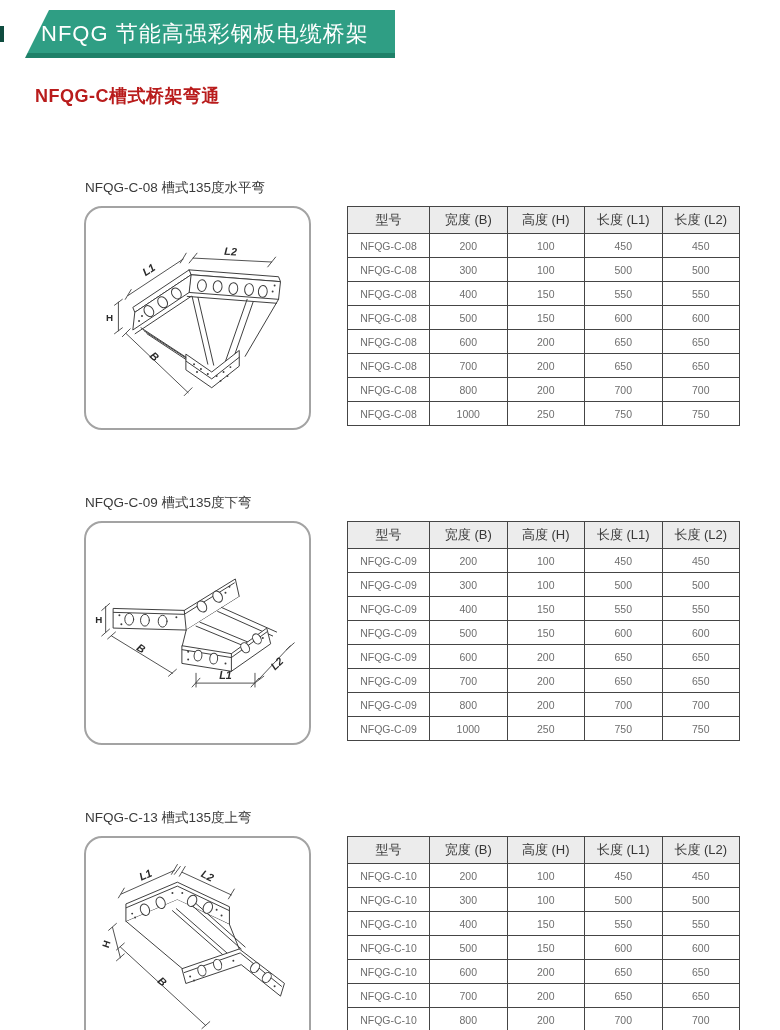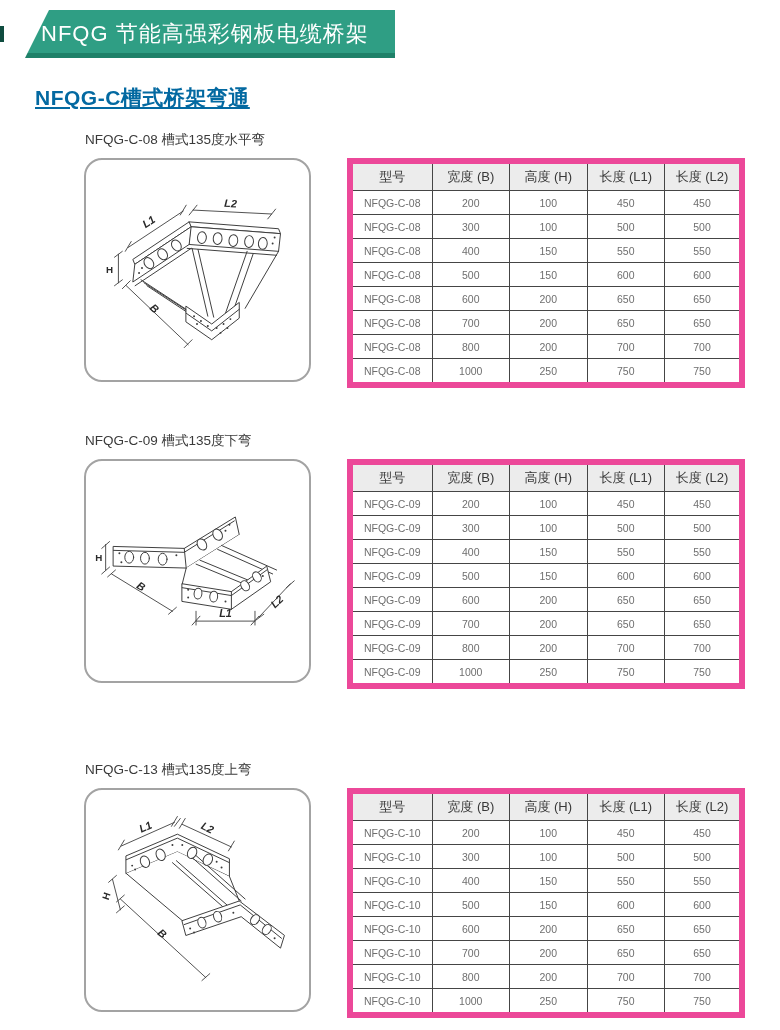--- a/index.html
+++ b/index.html
@@ -10,34 +10,34 @@
   
   .banner {
     position:absolute; left:25px; top:10px; width:370px; height:48px;
     background:linear-gradient(180deg,#2F9E84 0%, #2F9E84 89%, #1F8169 89%, #1F8169 100%);
     clip-path:polygon(24px 0, 100% 0, 100% 100%, 0 100%);
     display:flex; align-items:center; justify-content:flex-start;
   }
   .banner-title { color:#ffffff; font-size:22px; letter-spacing:1px; padding-left:16px; white-space:nowrap; }
   .accent-fold { position:absolute; left:0; top:26px; width:4px; height:16px; background:#0F4C3F; }
   
-  .page-heading { position:absolute; left:35px; top:84px; font-size:21px; font-weight:bold; color:#0369a1; letter-spacing:.5px;text-decoration:underline; }
+  .page-heading { position:absolute; left:35px; top:84px; font-size:18px; font-weight:bold; color:#b91c1c; letter-spacing:.5px; }
   
-  .section { position:absolute; left:0; width:628px; height:262px; }
-  #section-0 { top:131px; } #section-1 { top:432px; } #section-2 { top:761px; }
+  .section { position:absolute; left:0; width:628px; height:262px;margin-top:48px; }
+  #section-0 { top:131px; } #section-1 { top:446px; } #section-2 { top:761px; }
   .section-label { position:absolute; left:85px; top:0; font-size:13.5px; color:#3A3A3A; }
   .drawing-box {
     position:absolute; left:84px; top:27px; width:227px; height:224px;
     border:2px solid #A3A3A3; border-radius:18px; box-sizing:border-box; background:#fff;
   }
   .drawing-box svg { width:100%; height:100%; display:block; }
   
   .spec-table {
     position:absolute; left:347px; top:27px; width:392px;
-    border-collapse:collapse; table-layout:fixed; border:6px solid #ec4899;
+    border-collapse:collapse; table-layout:fixed; border:1px solid #ec4899;
   }
   .spec-table th, .spec-table td { border:1px solid #454545; text-align:center; vertical-align:middle; padding:0; overflow:hidden; }
   .spec-table th { background:#ECECEC; font-size:13px; font-weight:normal; color:#383838; height:26px; }
   .spec-table td { font-size:10.5px; color:#6E6E6E; height:23px; background:#fff; }
   .spec-table col.c0 { width:82px; }
   .spec-table col.cx { width:77.5px; }
   
   .art  { stroke:#3C3C3C; stroke-width:1; fill:none; stroke-linecap:round; stroke-linejoin:round; }
   .fillw { fill:#ffffff; }
   .dots { fill:#3C3C3C; stroke:none; }

